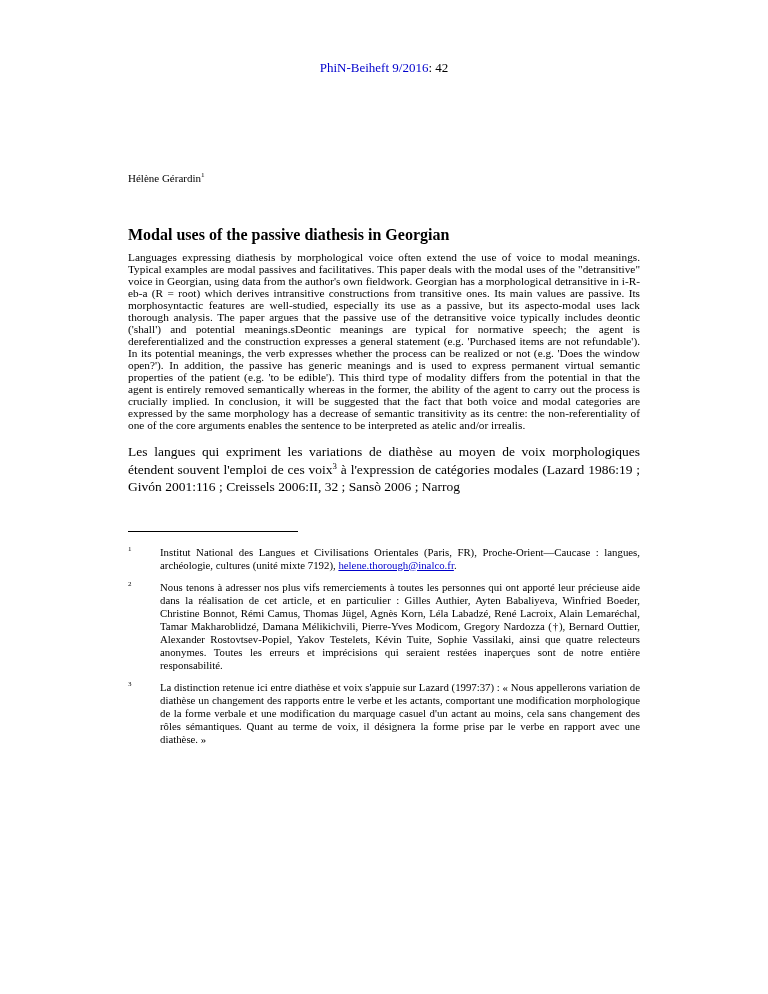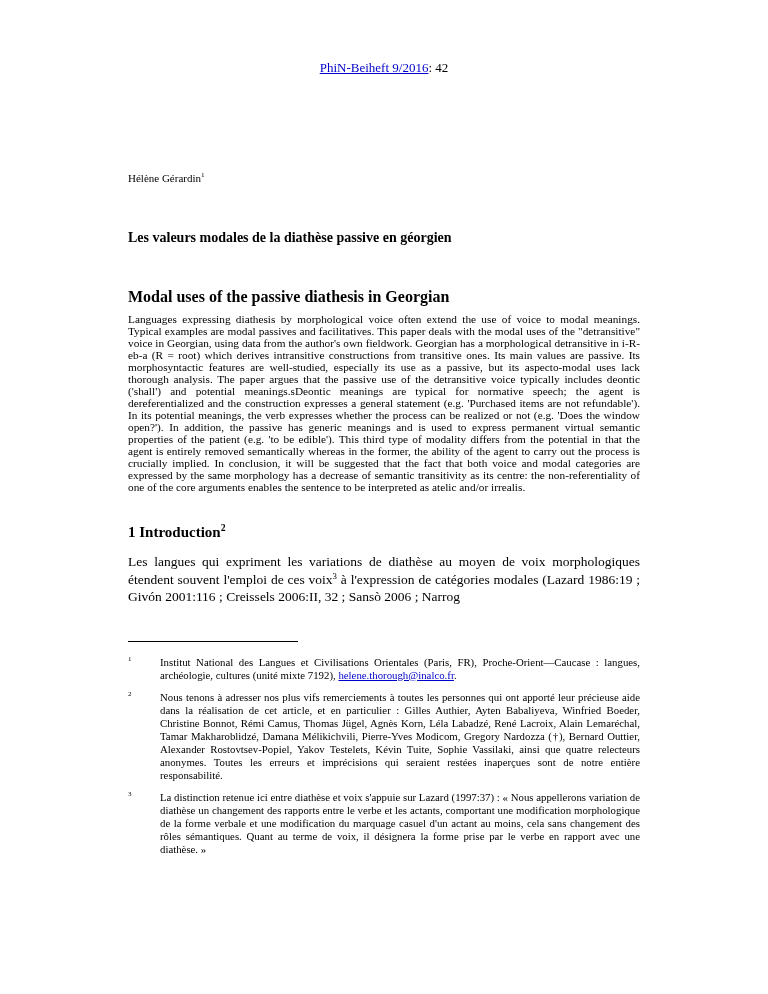--- a/index.html
+++ b/index.html
@@ -14,21 +14,20 @@
     font-family: "Liberation Serif", "DejaVu Serif", serif;
     color: #000000;
     overflow: hidden;
   }
   .header {
     text-align: center;
     font-size: 13px;
   }
   .header a {
     color: #0000cc;
-    text-decoration: underline;
     cursor: pointer;
   }
   .author {
     margin-top: 96px;
     font-size: 11px;
   }
   sup.note-ref {
     font-size: 0.65em;
     vertical-align: super;
     line-height: 0;
@@ -96,29 +95,25 @@
 <div class="page">
 
   <div class="header">
     <a>PhiN-Beiheft 9/2016</a><span>: 42</span>
   </div>
 
   <div class="author">
     <span>Hélène Gérardin</span><sup class="note-ref">1</sup>
   </div>
 
-  <div class="title">Les valeurs modales de la diathèse passive en géorgien</div>
 
   <div class="abstract-heading">Modal uses of the passive diathesis in Georgian</div>
 
   <div class="abstract-body">Languages expressing diathesis by morphological voice often extend the use of voice to modal meanings. Typical examples are modal passives and facilitatives. This paper deals with the modal uses of the "detransitive" voice in Georgian, using data from the author's own fieldwork. Georgian has a morphological detransitive in i-R-eb-a (R = root) which derives intransitive constructions from transitive ones. Its main values are passive. Its morphosyntactic features are well-studied, especially its use as a passive, but its aspecto-modal uses lack thorough analysis. The paper argues that the passive use of the detransitive voice typically includes deontic ('shall') and potential meanings.sDeontic meanings are typical for normative speech; the agent is dereferentialized and the construction expresses a general statement (e.g. 'Purchased items are not refundable'). In its potential meanings, the verb expresses whether the process can be realized or not (e.g. 'Does the window open?'). In addition, the passive has generic meanings and is used to express permanent virtual semantic properties of the patient (e.g. 'to be edible'). This third type of modality differs from the potential in that the agent is entirely removed semantically whereas in the former, the ability of the agent to carry out the process is crucially implied. In conclusion, it will be suggested that the fact that both voice and modal categories are expressed by the same morphology has a decrease of semantic transitivity as its centre: the non-referentiality of one of the core arguments enables the sentence to be interpreted as atelic and/or irrealis.</div>
 
-  <div class="section-heading">
-    <span>1 Introduction</span><sup class="note-ref">2</sup>
-  </div>
 
   <div class="intro-paragraph">
     <span>Les langues qui expriment les variations de diathèse au moyen de voix morphologiques étendent souvent l'emploi de ces voix</span><sup class="note-ref">3</sup><span> à l'expression de catégories modales (Lazard 1986:19 ; Givón 2001:116 ; Creissels 2006:II, 32 ; Sansò 2006 ; Narrog</span>
   </div>
 
   <hr class="footnote-rule">
 
   <div class="footnotes">
 
     <div class="footnote">

